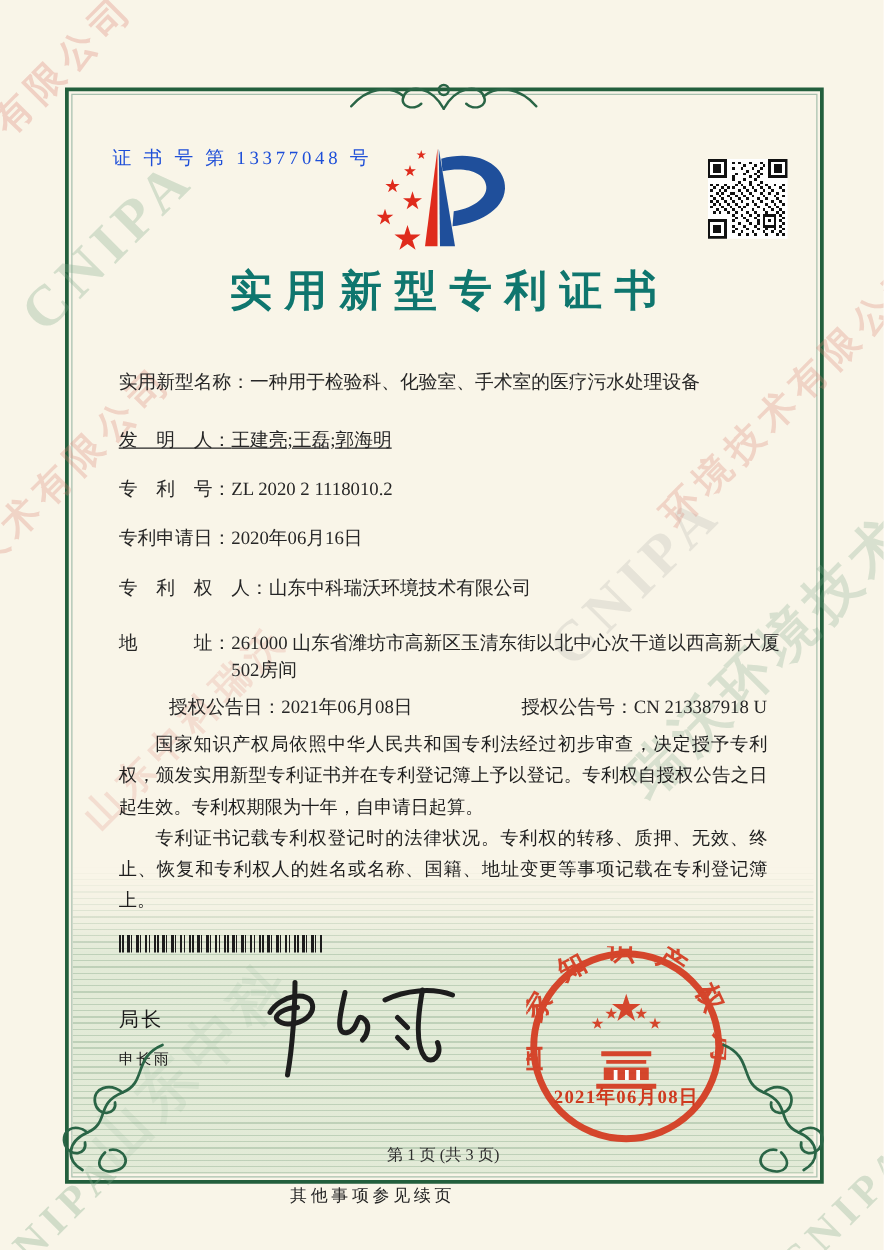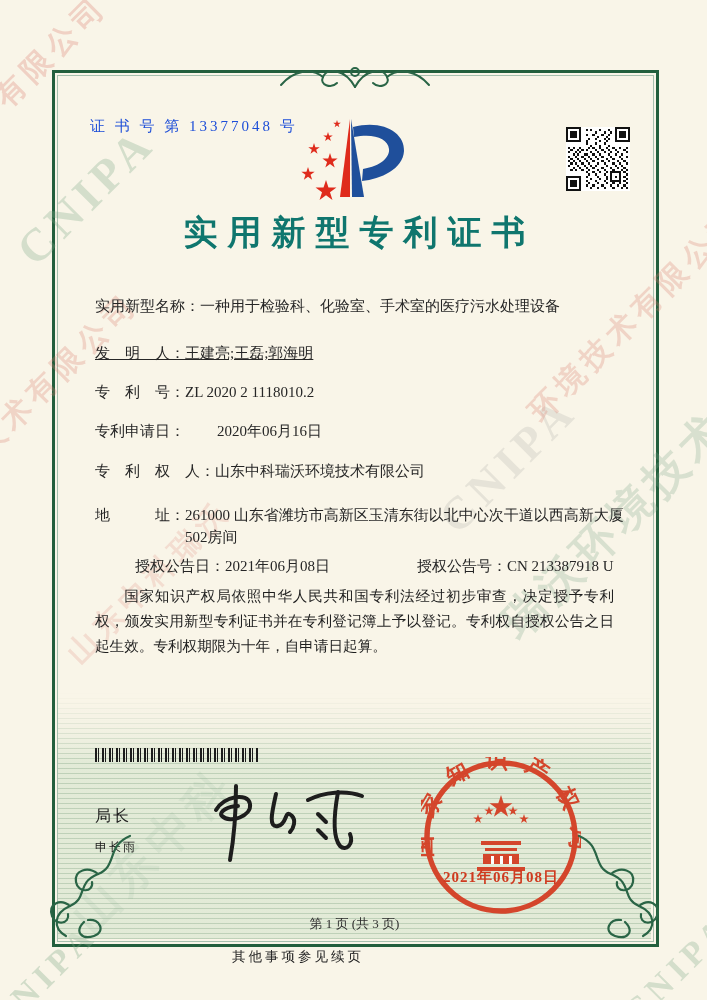--- a/index.html
+++ b/index.html
@@ -33,21 +33,21 @@
     mask-image:linear-gradient(180deg, transparent 0, #000 70px);}
 
   .z{position:absolute;z-index:3;}
   .certno{left:90px;top:117px;font-size:15px;letter-spacing:3px;color:#1d4ed8;}
   .title{left:57px;top:210px;width:595px;text-align:center;font-size:34px;font-weight:bold;
          letter-spacing:10px;text-indent:10px;color:#0f766e;}
 
   .row{left:95px;width:540px;display:flex;font-size:15px;color:#262626;line-height:1.45;}
   .row .lab{flex:none;white-space:pre;}
   .row .val{white-space:pre-wrap;}
-  .r0{top:296px;} .r1{top:343px;text-decoration:underline;} .r2{top:382px;} .r3{top:421px;gap:32px;} .r4{top:461px;align-items:flex-end;}
+  .r0{top:296px;} .r1{top:343px;text-decoration:underline;} .r2{top:382px;} .r3{top:421px;} .r4{top:461px;align-items:flex-end;}
   .r5{top:505px;} .r5 .val{width:452px;}
   .r6{top:556px;margin-left:40px;}
   .grant2{position:absolute;left:282px;display:flex;white-space:pre;}
 
   .paras{left:95px;top:584px;width:519px;font-size:14.6px;line-height:25px;color:#1e1e1e;
          text-align:justify;}
   .paras p{margin:0;text-indent:2em;}
 
   .barcode{left:95px;top:748px;width:163px;height:14px;
     background:repeating-linear-gradient(90deg,#1c1c1c 0 2px,transparent 2px 3px,#1c1c1c 3px 4px,
@@ -174,20 +174,21 @@
     <span class="lab">授权公告日：</span>
     <span class="val">2021年06月08日</span>
     <span class="grant2">
       <span class="lab">授权公告号：</span>
       <span class="val">CN 213387918 U</span>
     </span>
   </div>
 
   <div class="z paras">
     <p>国家知识产权局依照中华人民共和国专利法经过初步审查，决定授予专利权，颁发实用新型专利证书并在专利登记簿上予以登记。专利权自授权公告之日起生效。专利权期限为十年，自申请日起算。</p>
+    <p>专利证书记载专利权登记时的法律状况。专利权的转移、质押、无效、终止、恢复和专利权人的姓名或名称、国籍、地址变更等事项记载在专利登记簿上。</p>
   </div>
 
   <div class="z barcode"></div>
 
   <div class="z dir-title">局长</div>
   <div class="z dir-name">申长雨</div>
   <svg class="z sig" viewBox="0 0 180 100" aria-label="申长雨">
     <g stroke="#1d1d1d" fill="none" stroke-width="4" stroke-linecap="round" stroke-linejoin="round">
       <path d="M16,34 C24,20 48,16 50,28 C52,40 30,48 22,40 C18,36 28,30 38,30"></path>
       <path d="M36,10 C36,30 34,62 30,84"></path>

